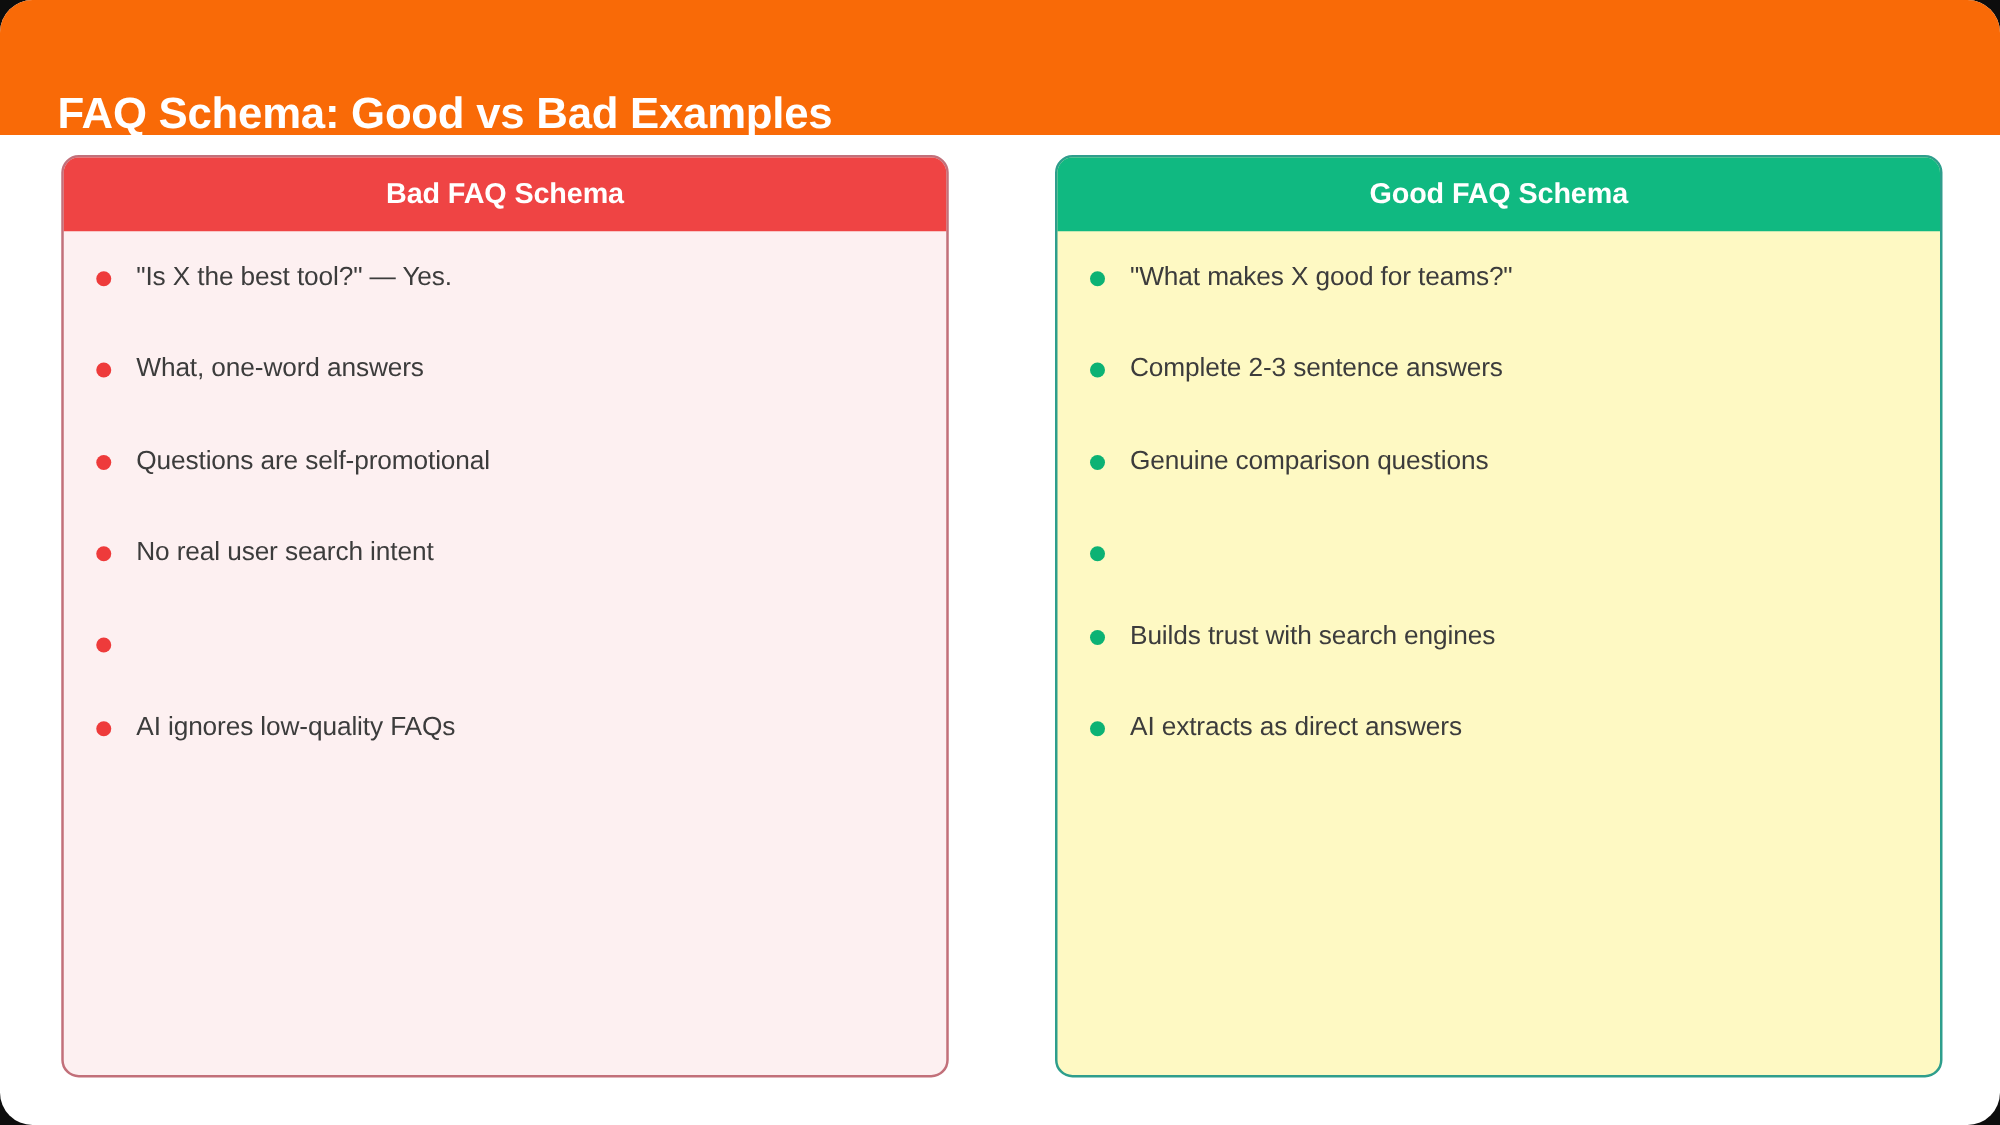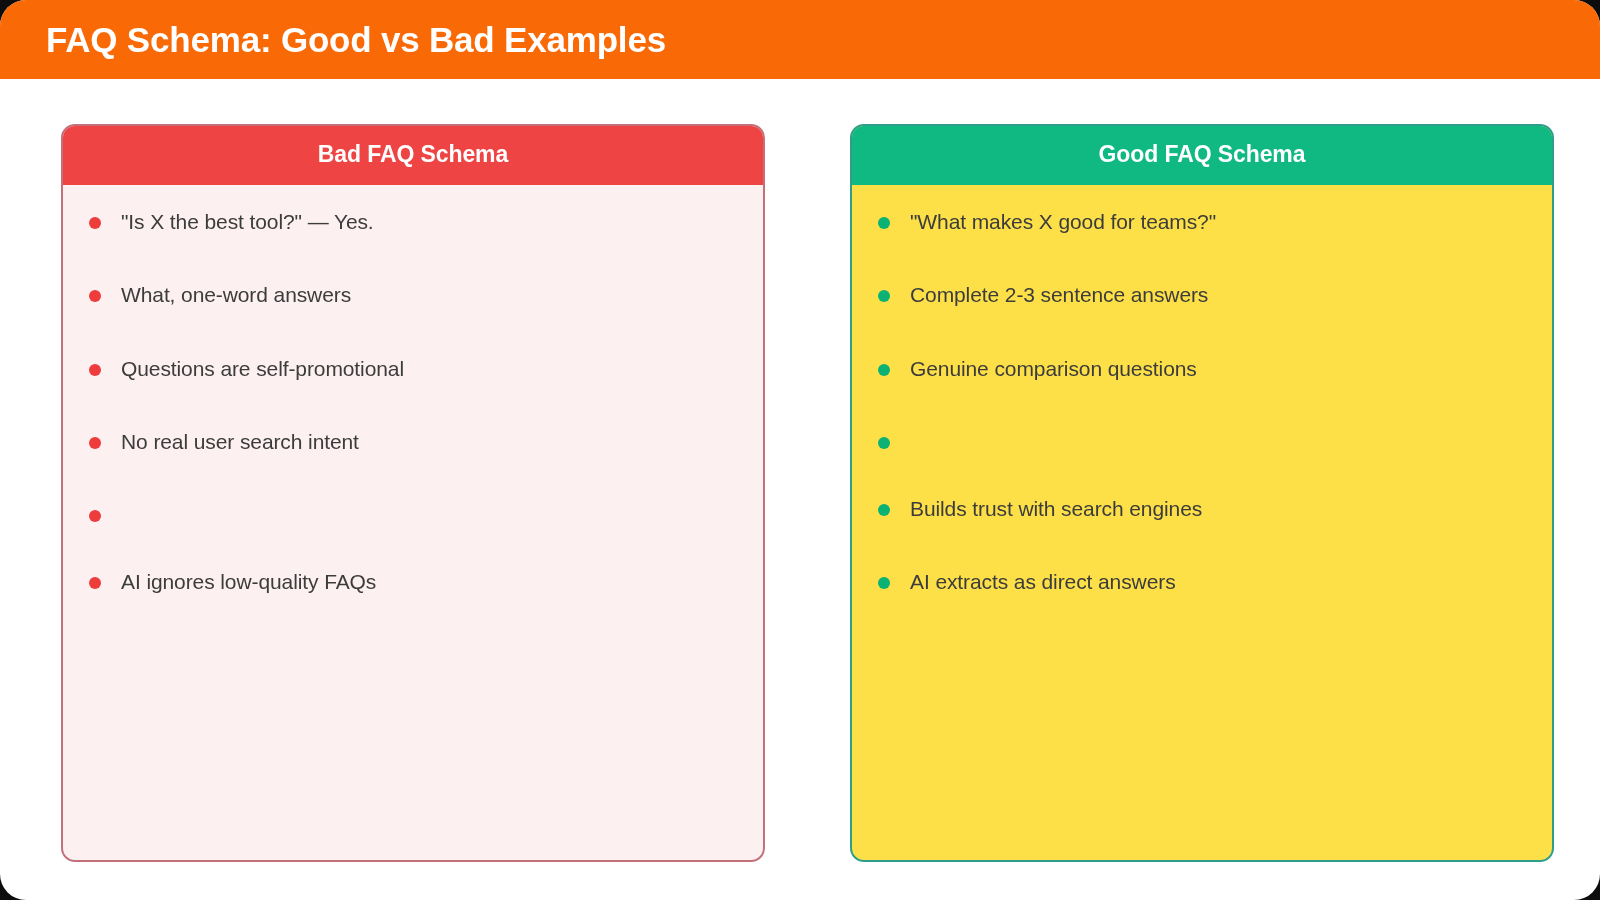--- a/index.html
+++ b/index.html
@@ -23,24 +23,24 @@
     border-radius: 26px;
     overflow: hidden;
   }
 
   
   #header-band {
     position: absolute;
     left: 0;
     top: 0;
     width: 1600px;
-    height: 79px;
+    height: 108px;
     background: #f96a07;
     display: flex;
-    align-items: center;
+    align-items: flex-end;
   }
 
   #page-title {
     margin-left: 46px;
     color: #ffffff;
     font-size: 35px;
     font-weight: bold;
     letter-spacing: -0.2px;
     line-height: 1;
   }
@@ -62,26 +62,25 @@
     border-radius: 14px;
     overflow: hidden;
     display: flex;
     flex-direction: column;
     border: 2px solid transparent;
   }
 
   .card.bad {
     border-color: #c2707a;
     background: #fdf0f1;
-    margin-left: 12px;
   }
 
   .card.good {
     border-color: #2e9e8c;
-    background: #fde047;
+    background: #fef9c3;
     margin-left: 44px;
   }
 
   .card-header {
     height: 61px;
     flex: 0 0 61px;
     display: flex;
     align-items: center;
     justify-content: center;
     color: #ffffff;

